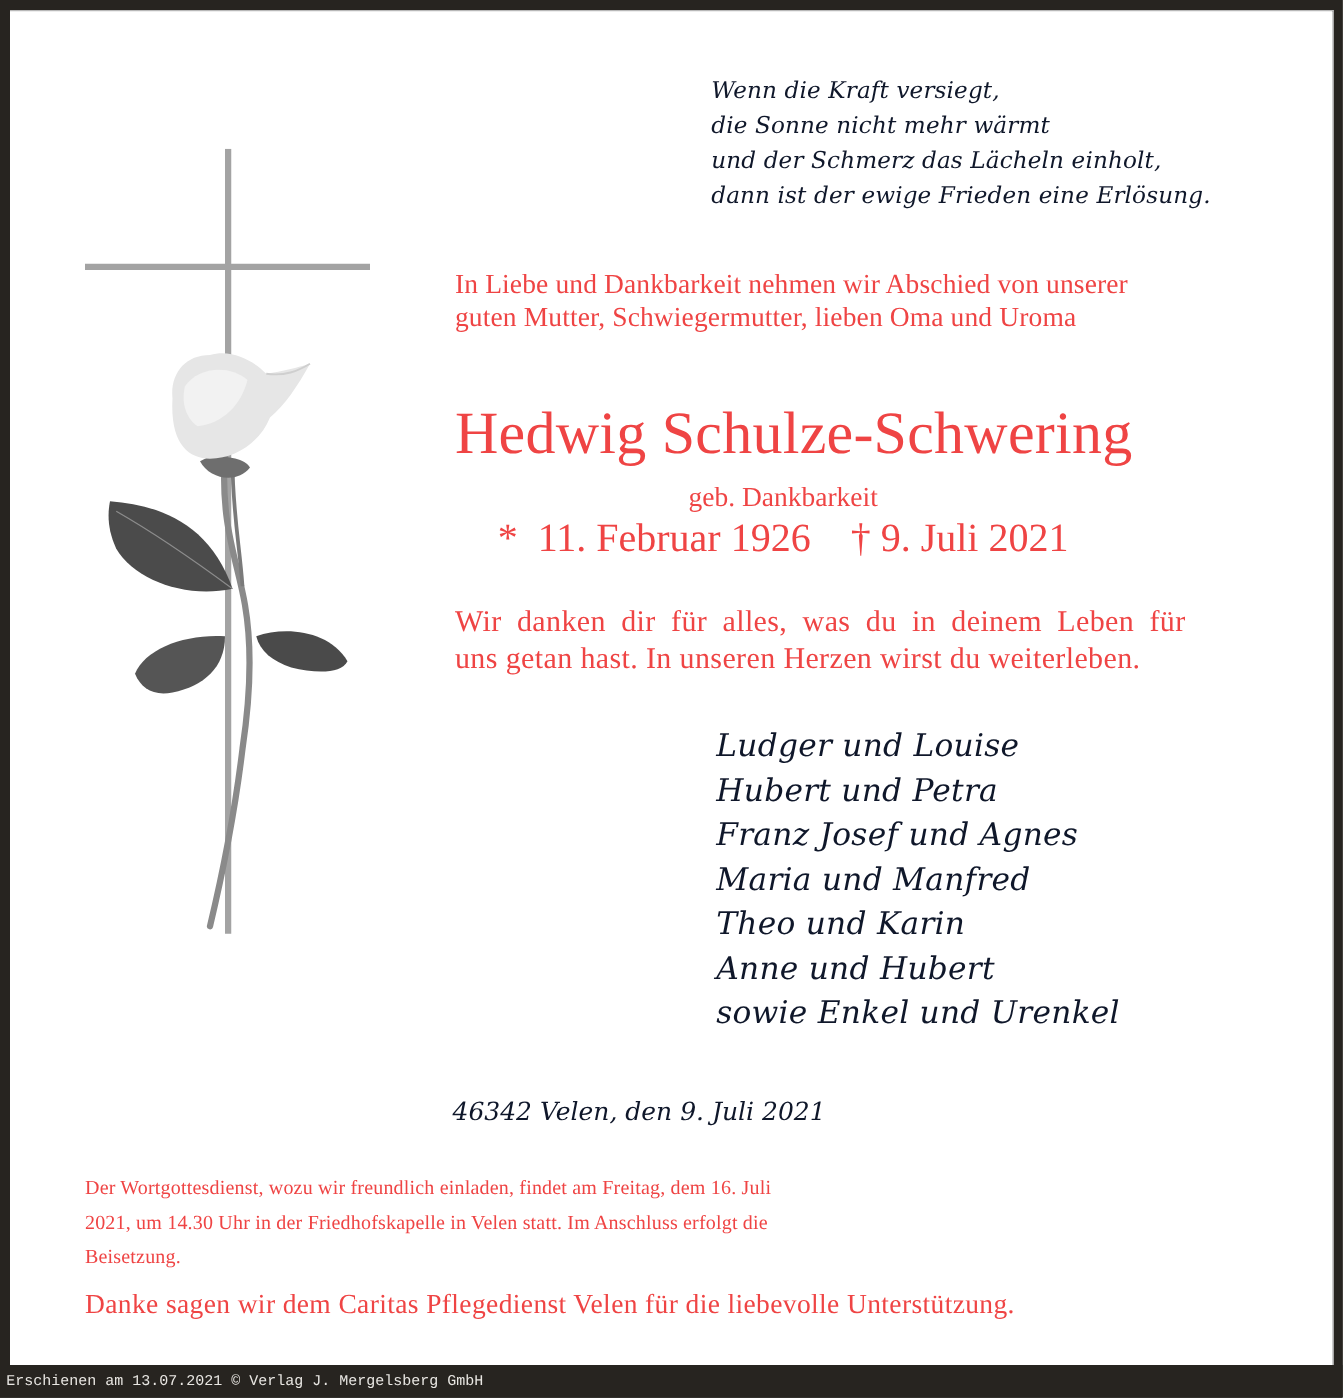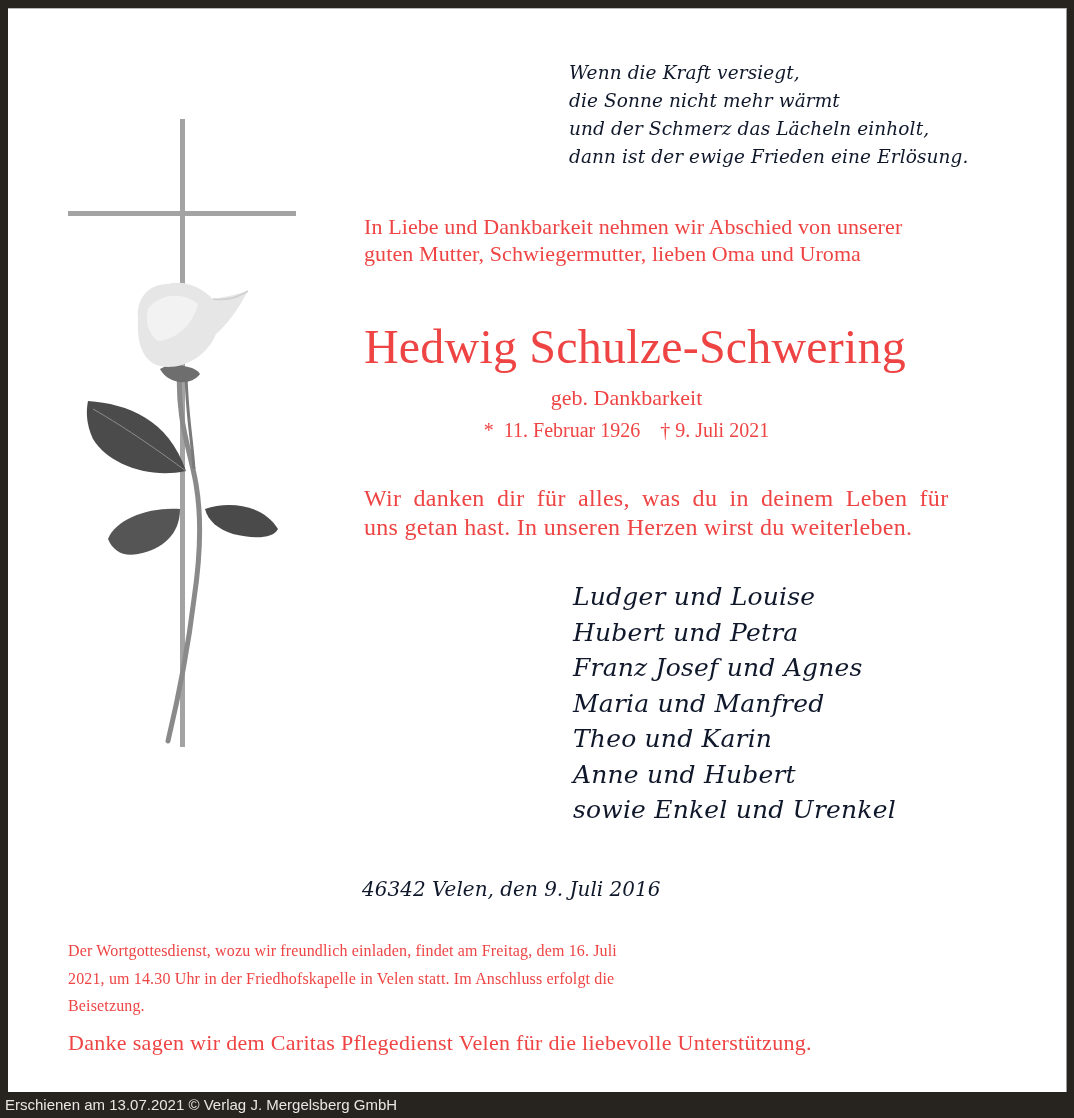--- a/index.html
+++ b/index.html
@@ -66,21 +66,21 @@
     width: 525px;
     text-align: center;
     font-size: 22px;
     line-height: 30px;
   }
   .dates {
     position: absolute;
     left: 356px; top: 404px;
     width: 525px;
     text-align: center;
-    font-size: 20px;
+    font-size: 32px;
     line-height: 34px;
     white-space: pre;
   }
   .thanks {
     position: absolute;
     left: 356px; top: 475px;
     font-size: 24px;
     line-height: 29px;
     white-space: nowrap;
     letter-spacing: 0.3px;
@@ -121,22 +121,22 @@
   }
   .footer {
     position: absolute;
     left: 0; top: 1092px;
     width: 1074px; height: 26px;
     background: #272420;
   }
   .footer-text {
     position: absolute;
     left: 5px; top: 7px;
-    font-family: Liberation Sans, sans-serif;
-    font-size: 15px;
+    font-family: Liberation Mono, monospace;
+    font-size: 12px;
     line-height: 12px;
     color: #e8e6e2;
     white-space: nowrap;
   }
   .illustration {
     position: absolute;
     left: 60px; top: 110px;
     width: 240px;
     height: 650px;
   }
@@ -194,21 +194,21 @@
     <div class="family serif">
       <div>Ludger und Louise</div>
       <div>Hubert und Petra</div>
       <div>Franz Josef und Agnes</div>
       <div>Maria und Manfred</div>
       <div>Theo und Karin</div>
       <div>Anne und Hubert</div>
       <div>sowie Enkel und Urenkel</div>
     </div>
 
-    <div class="place serif">46342 Velen, den 9. Juli 2016</div>
+    <div class="place serif">46342 Velen, den 9. Juli 2021</div>
   </div>
 
   <div class="service cond">
     <div>Der Wortgottesdienst, wozu wir freundlich einladen, findet am Freitag, dem 16. Juli</div>
     <div>2021, um 14.30 Uhr in der Friedhofskapelle in Velen statt. Im Anschluss erfolgt die</div>
     <div>Beisetzung.</div>
   </div>
   <div class="gratitude cond">Danke sagen wir dem Caritas Pflegedienst Velen für die liebevolle Unterstützung.</div>
 
   <div class="footer">

